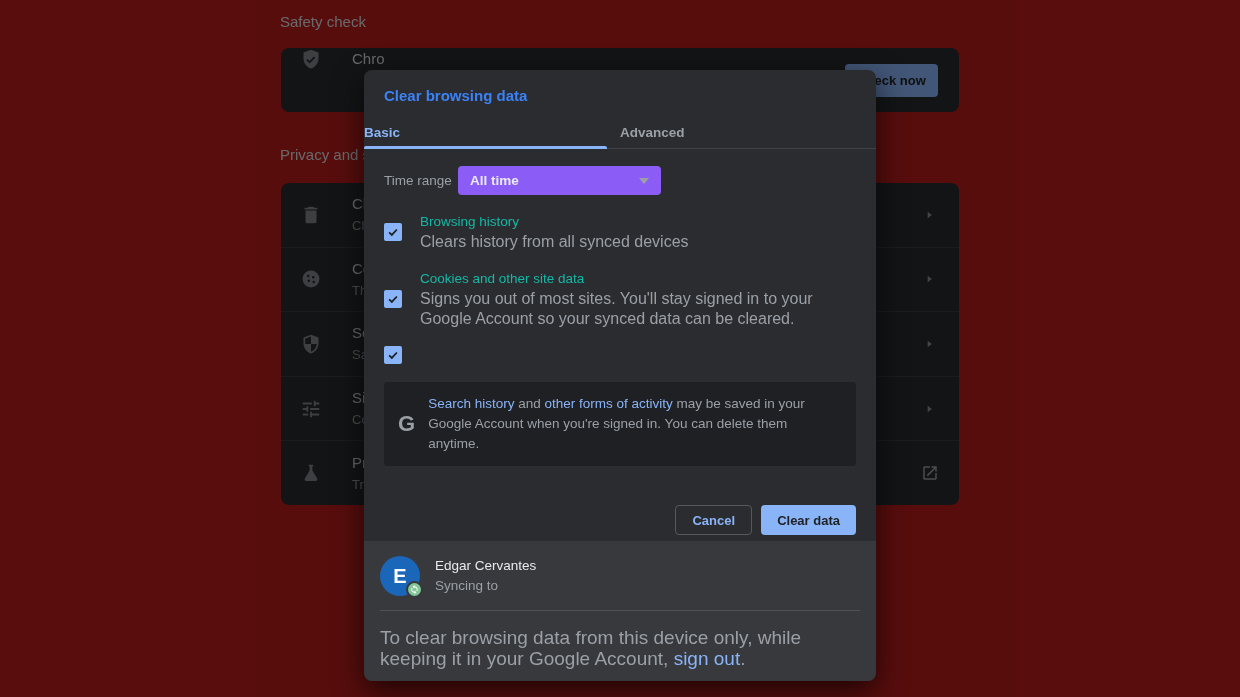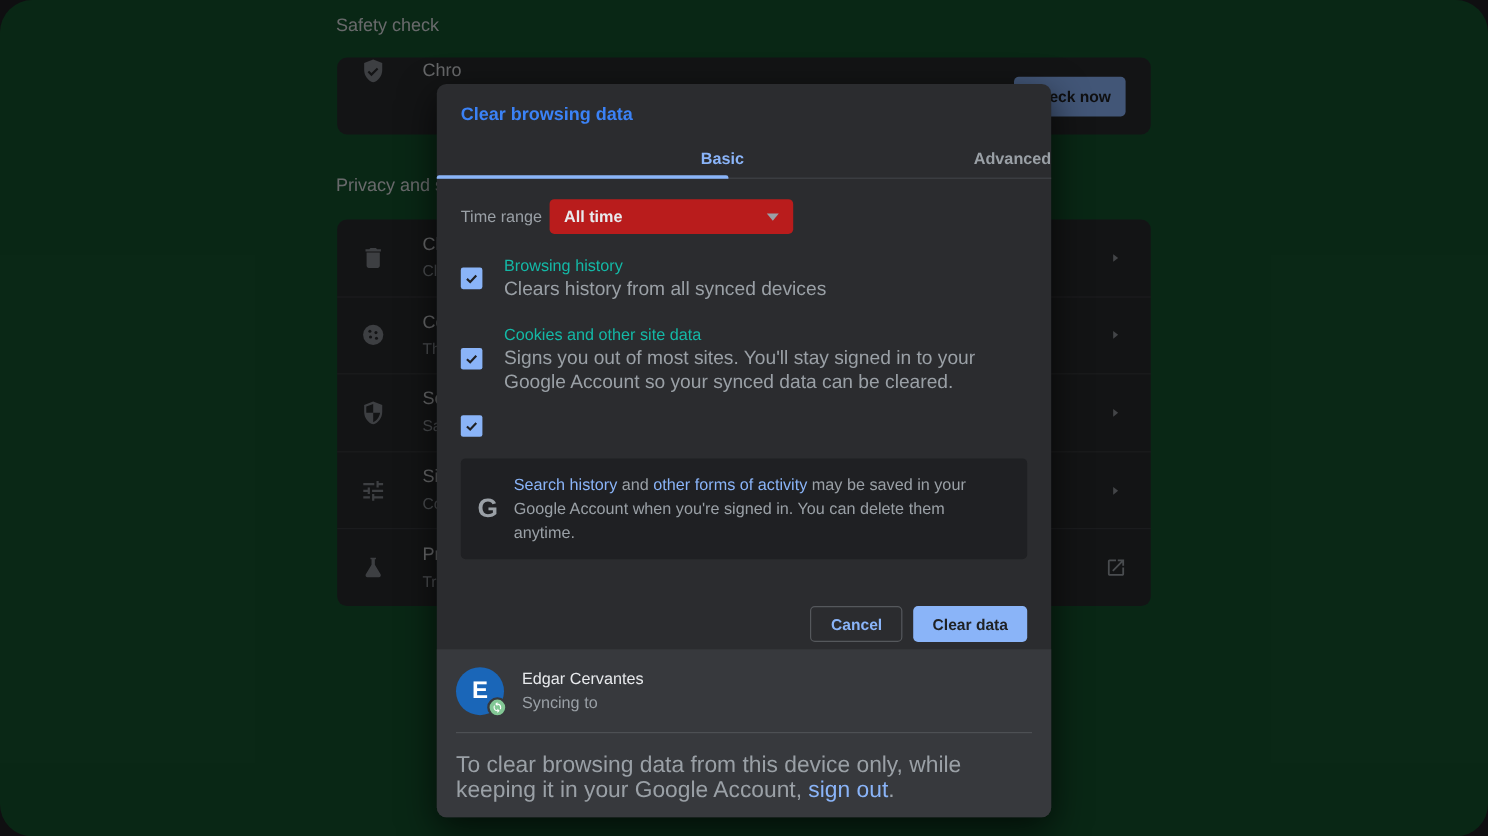--- a/index.html
+++ b/index.html
@@ -1,20 +1,20 @@
 <!DOCTYPE html>
 <html><head>
 <meta charset="utf-8">
 <style>
   * { margin:0; padding:0; box-sizing:border-box; }
   html,body { width:1240px; height:697px; overflow:hidden; }
   body { font-family:"Liberation Sans", sans-serif; background:#202124; position:relative; }
 
   
-  .page { position:absolute; inset:0; background:#14532d;border-radius:27px; }
+  .page { position:absolute; inset:0; background:#b91c1c; }
   .content { position:absolute; left:280px; top:0; width:679px; height:697px; }
   .section-heading { position:absolute; left:0; font-size:15px; font-weight:500; color:#dadce0; }
   .card { position:absolute; left:1px; width:678px; background:#292a2d; border-radius:8px; }
   #safety-card { top:48px; height:64px; }
   #privacy-card { top:183px; height:322px; display:flex; flex-direction:column; }
   .row { display:flex; align-items:center; padding-left:19px; flex:1; position:relative;gap:16px; }
   .row + .row { border-top:1px solid #3a3c3f; }
   .row-icon { width:22px; height:22px; flex-shrink:0; }
   .row-icon svg { width:22px; height:22px; fill:#80848a; }
   .row-text { margin-left:14px; }
@@ -28,30 +28,30 @@
     border-radius:4px; display:flex; align-items:center; justify-content:center; }
 
   
   .scrim { position:absolute; inset:0; background:rgba(0,0,0,0.52); }
 
   
   .dialog { position:absolute; left:364px; top:70px; width:512px; height:611px;
     background:#2b2c2f; border-radius:8px; box-shadow:0 10px 30px rgba(0,0,0,.65); }
   .dialog-title { padding:17px 20px 12px; font-size:15px; font-weight:600; color:#3b82f6; }
   .tabs { display:flex; height:33px; border-bottom:1px solid #404246; }
-  .tab { flex:1; display:flex; align-items:center; justify-content:flex-end;
+  .tab { flex:1; display:flex; align-items:center; justify-content:flex-start;
     font-size:13.5px; font-weight:600; color:#9aa0a6; position:relative; cursor:pointer; }
   .tab.active { color:#8ab4f8; }
   .tab.active::after { content:""; position:absolute; left:0; right:13px; bottom:-1px;
     height:3px; background:#8ab4f8; border-radius:2px 2px 0 0; }
   .dialog-body { padding:0 20px; }
 
   .time-row { display:flex; align-items:center; margin-top:17px; }
   .time-label { width:74px; font-size:13.5px; color:#9aa0a6; }
-  .dropdown { width:203px; height:29px; background:#b91c1c; border-radius:4px;
+  .dropdown { width:203px; height:29px; background:#8b5cf6; border-radius:4px;
     display:flex; align-items:center; padding:0 12px; cursor:pointer; }
   .dropdown-value { font-size:13.5px; font-weight:700; color:#e8eaed; flex:1; }
   .caret { width:0; height:0; border-left:5px solid transparent;
     border-right:5px solid transparent; border-top:6px solid #9aa0a6; }
 
   .check-row { display:flex; align-items:center; margin-top:17px; }
   .checkbox { width:18px; height:18px; border-radius:2px; background:#8ab4f8;
     margin-right:18px; flex-shrink:0; display:flex; align-items:center; justify-content:center; }
   .checkbox svg { width:14px; height:14px; }
   .check-text { max-width:436px; }

